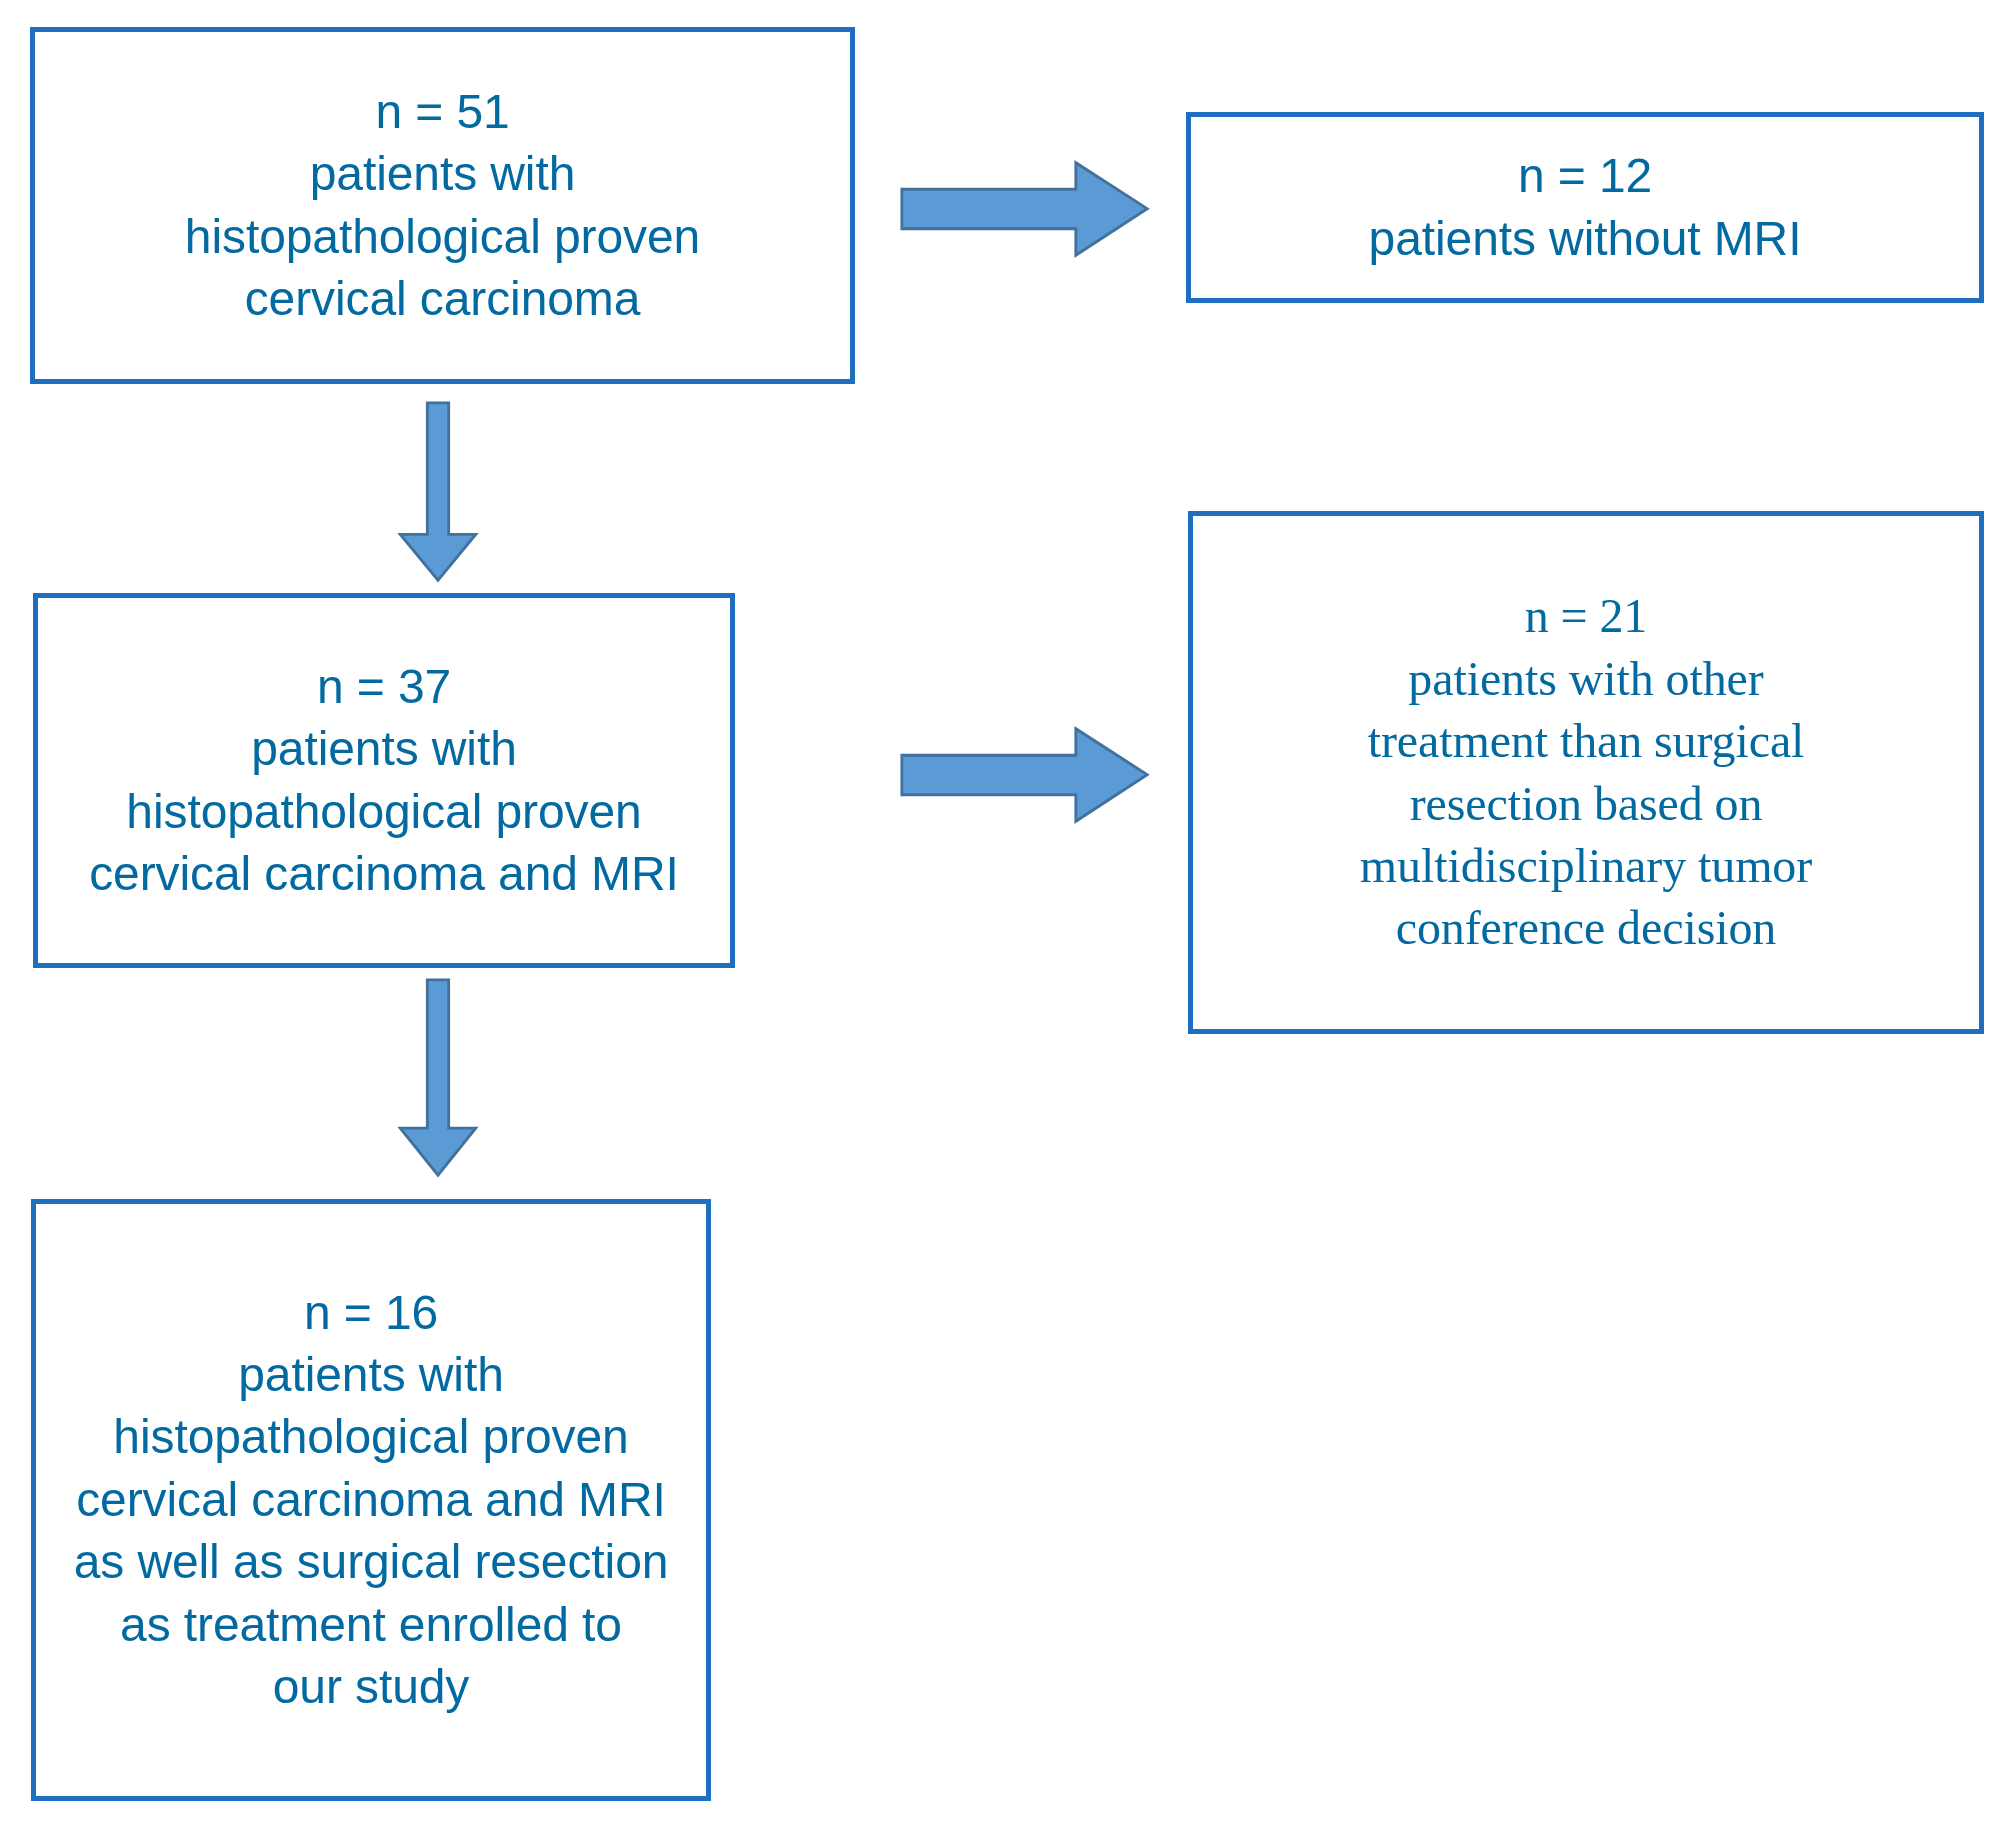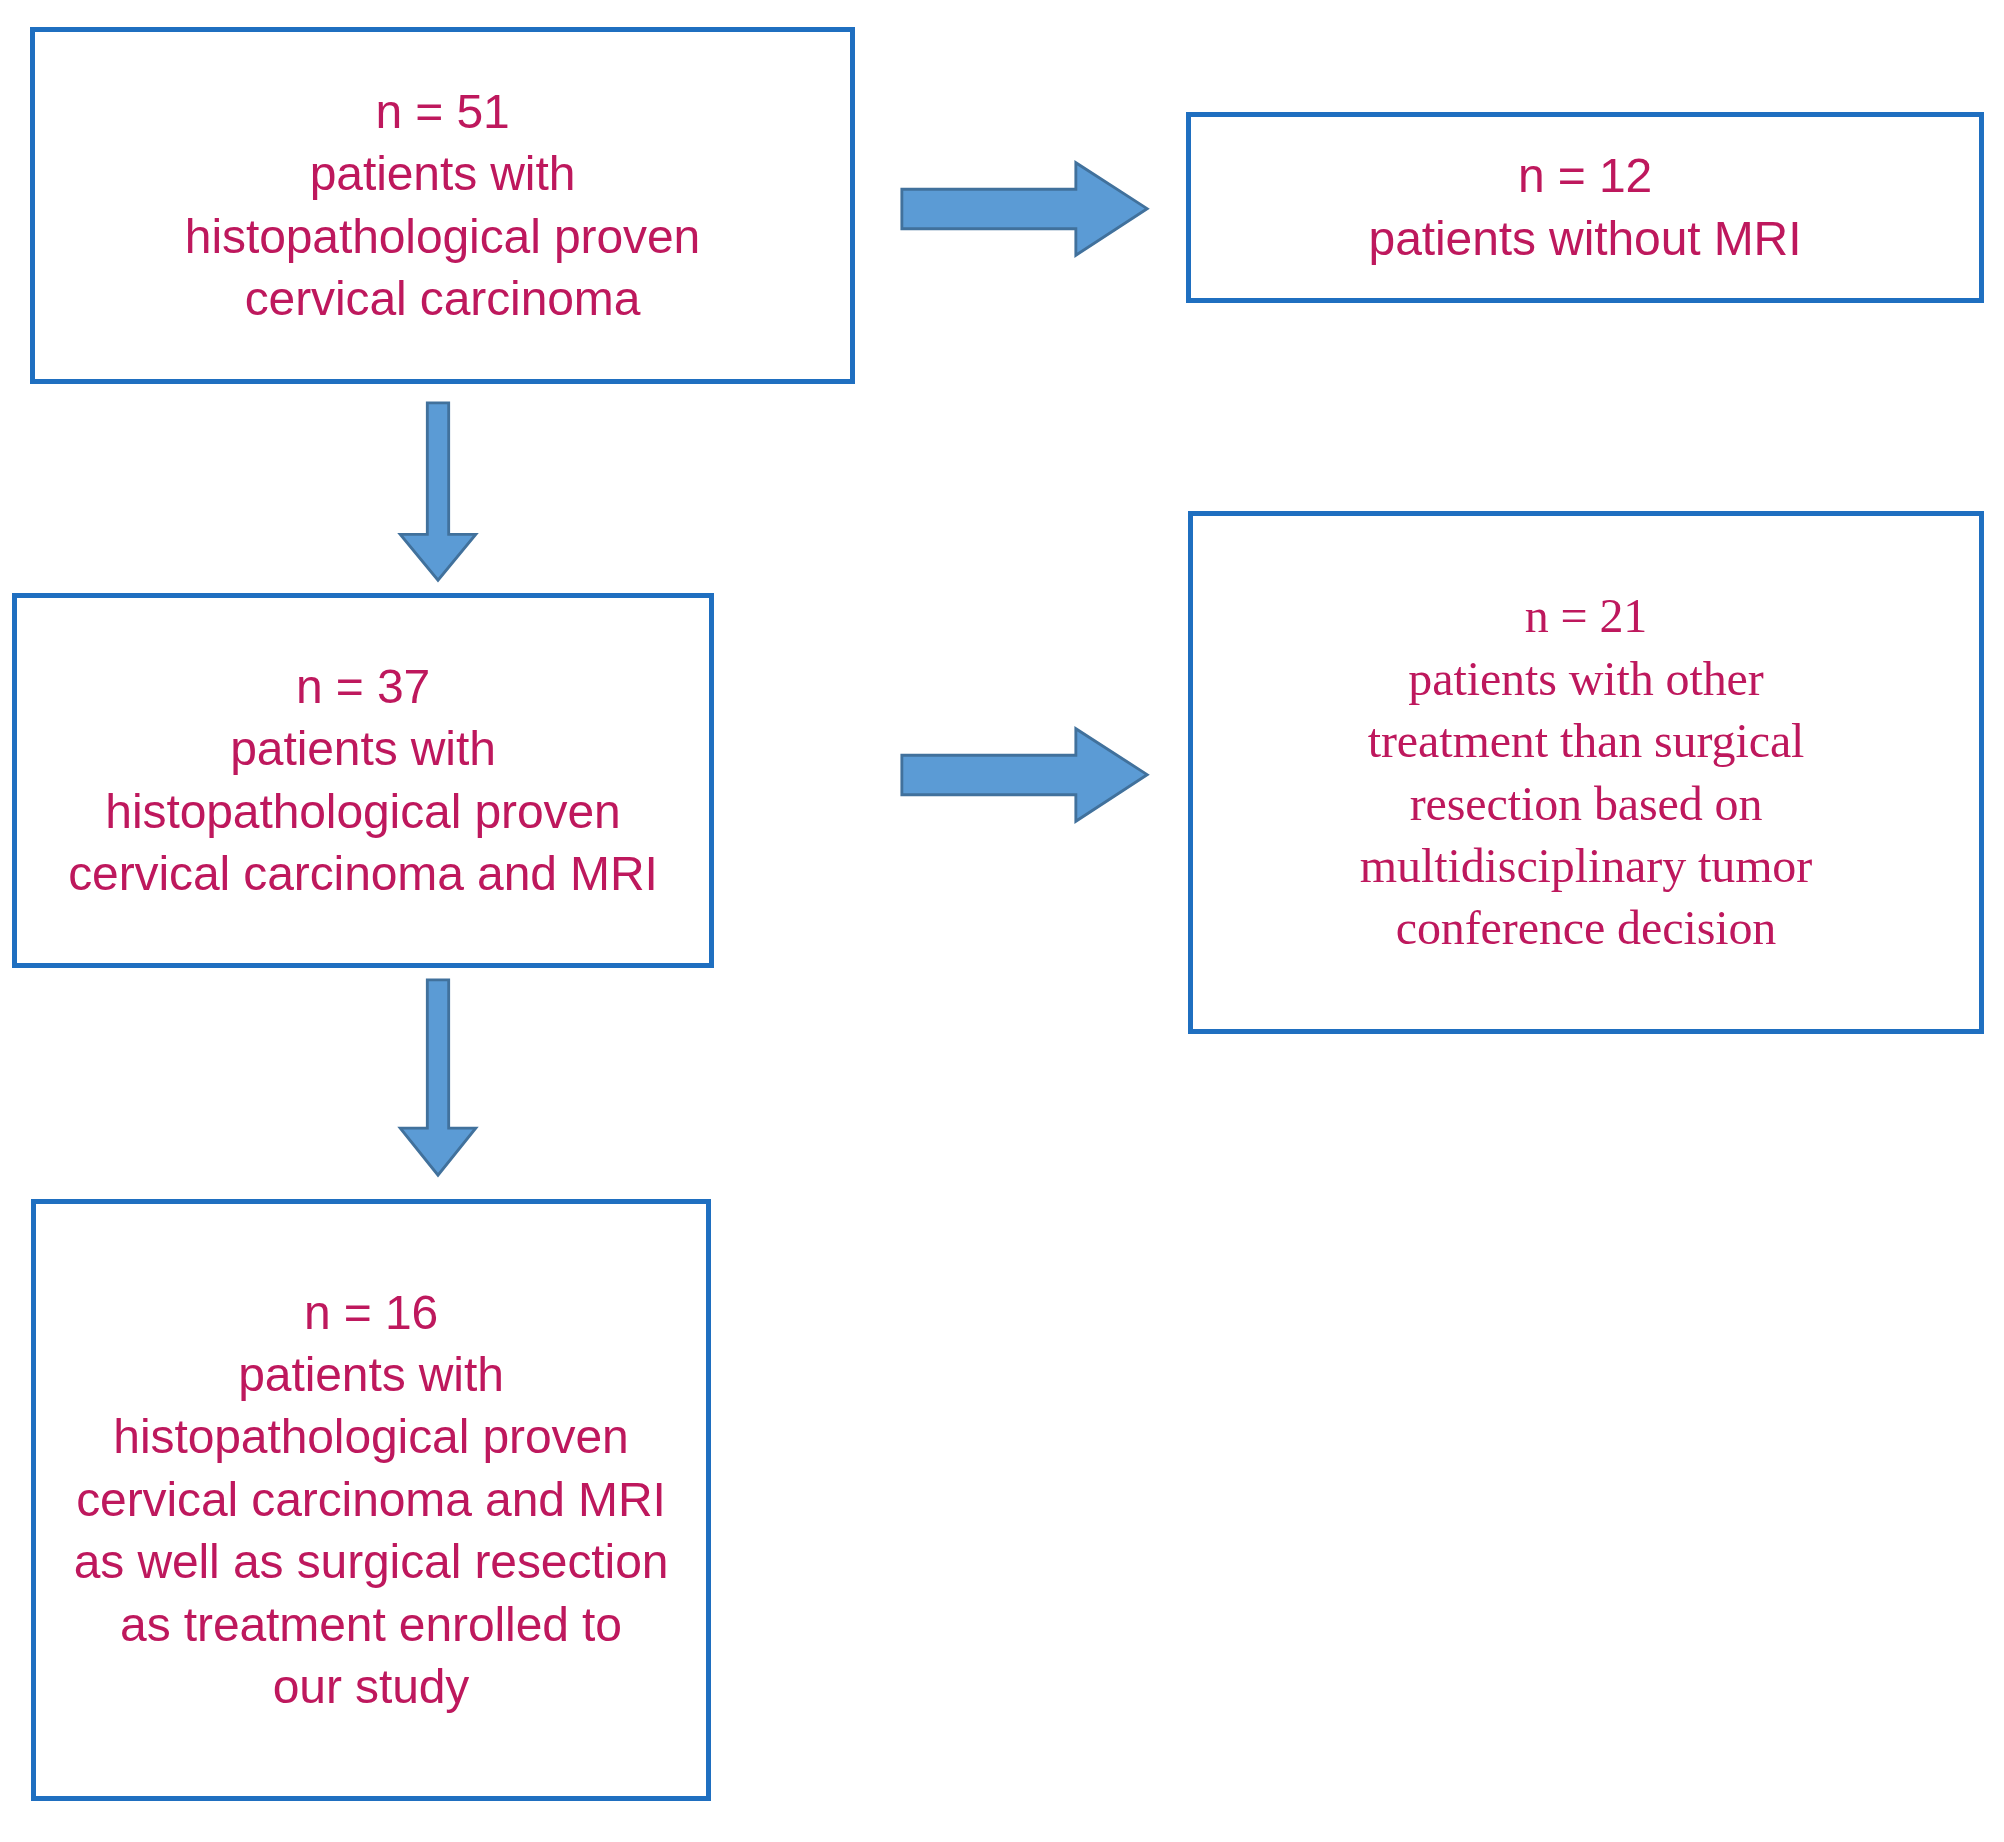--- a/index.html
+++ b/index.html
@@ -23,33 +23,33 @@
     background: #ffffff;
     display: flex;
     flex-direction: column;
     align-items: center;
     justify-content: center;
   }
   .box-lines {
     display: block;
     width: 100%;
     text-align: center;
-    color: #be185d;
+    color: #0369a1;
     font-size: 48px;
     line-height: 1.30;
     letter-spacing: -0.1px;
     font-weight: 400;
     padding: 0 15px;
     box-sizing: border-box;
     white-space: pre-line;
   }
   
   #box-n51 { left: 30px;   top: 27px;   width: 825px; height: 357px; }
   #box-n14 { left: 1186px; top: 112px;  width: 798px; height: 191px; }
-  #box-n37 { left: 12px;   top: 593px;  width: 702px; height: 375px; }
+  #box-n37 { left: 33px;   top: 593px;  width: 702px; height: 375px; }
   #box-n21 { left: 1188px; top: 511px;  width: 796px; height: 523px; font-family: Liberation Serif, serif; }
   #box-n16 { left: 31px;   top: 1199px; width: 680px; height: 602px; }
 
   
   .arrow {
     position: absolute;
   }
   .arrow svg { display: block; width: 100%; height: 100%; }
 
   #arrow-h1 { left: 899px; top: 157px;  width: 251px; height: 104px; }

